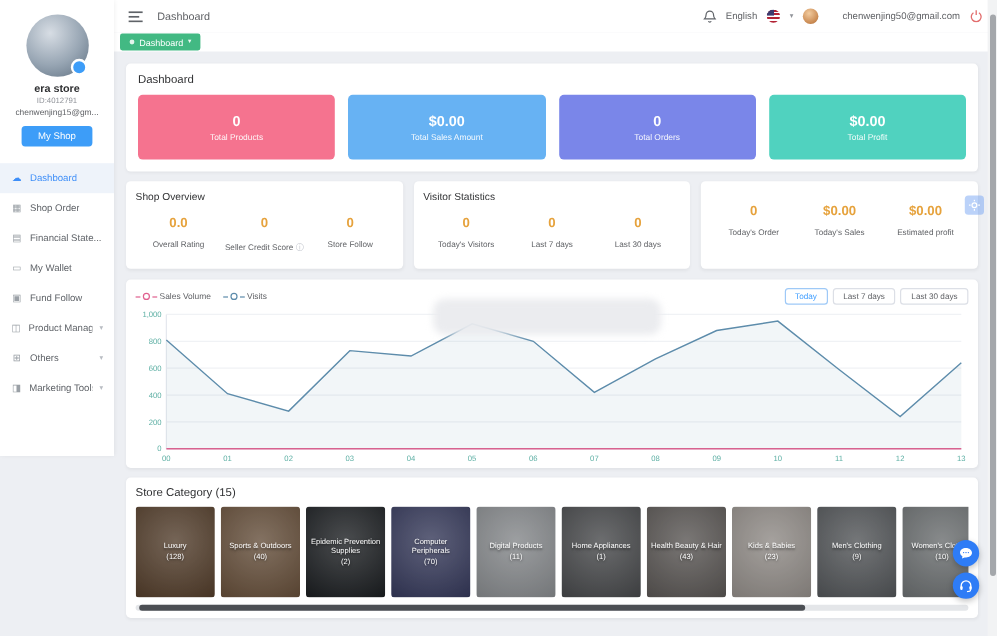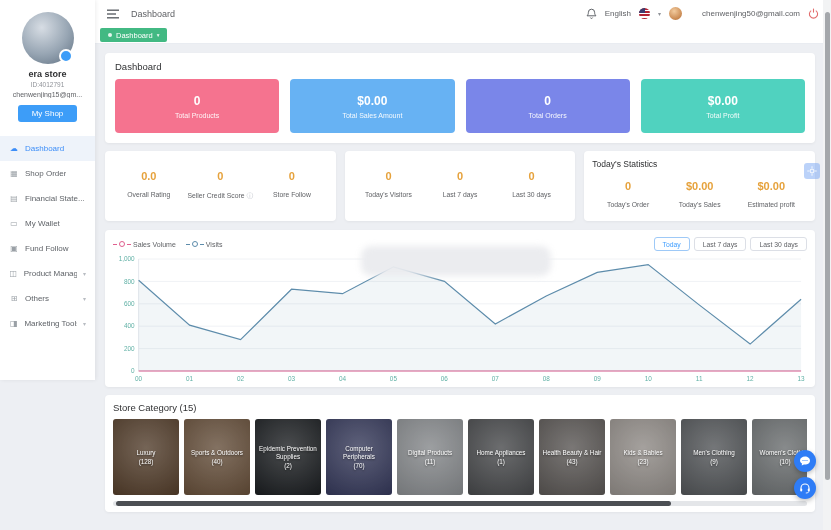--- a/index.html
+++ b/index.html
@@ -214,53 +214,54 @@
         </div>
         <div class="stat-card" style="background: rgb(80, 210, 191);">
           <div class="stat-value">$0.00</div>
           <div class="stat-label">Total Profit</div>
         </div>
       </div>
   </div>
 
   <div class="panel-row">
       <div class="card panel">
+        <div class="panel-title">Shop Overview</div>
         <div class="panel-stats">
           <div class="pstat">
             <div class="pstat-value">0.0</div>
             <div class="pstat-label">Overall Rating</div>
           </div>
           <div class="pstat">
             <div class="pstat-value">0</div>
             <div class="pstat-label">Seller Credit Score<span class="info-dot">ⓘ</span></div>
           </div>
           <div class="pstat">
             <div class="pstat-value">0</div>
             <div class="pstat-label">Store Follow</div>
           </div>
         </div>
       </div>
       <div class="card panel">
+        <div class="panel-title">Visitor Statistics</div>
         <div class="panel-stats">
           <div class="pstat">
             <div class="pstat-value">0</div>
             <div class="pstat-label">Today's Visitors</div>
           </div>
           <div class="pstat">
             <div class="pstat-value">0</div>
             <div class="pstat-label">Last 7 days</div>
           </div>
           <div class="pstat">
             <div class="pstat-value">0</div>
             <div class="pstat-label">Last 30 days</div>
           </div>
         </div>
       </div>
       <div class="card panel">
-        <div class="panel-title">Today's Statistics</div>
         <div class="panel-stats">
           <div class="pstat">
             <div class="pstat-value">0</div>
             <div class="pstat-label">Today's Order</div>
           </div>
           <div class="pstat">
             <div class="pstat-value">$0.00</div>
             <div class="pstat-label">Today's Sales</div>
           </div>
           <div class="pstat">

